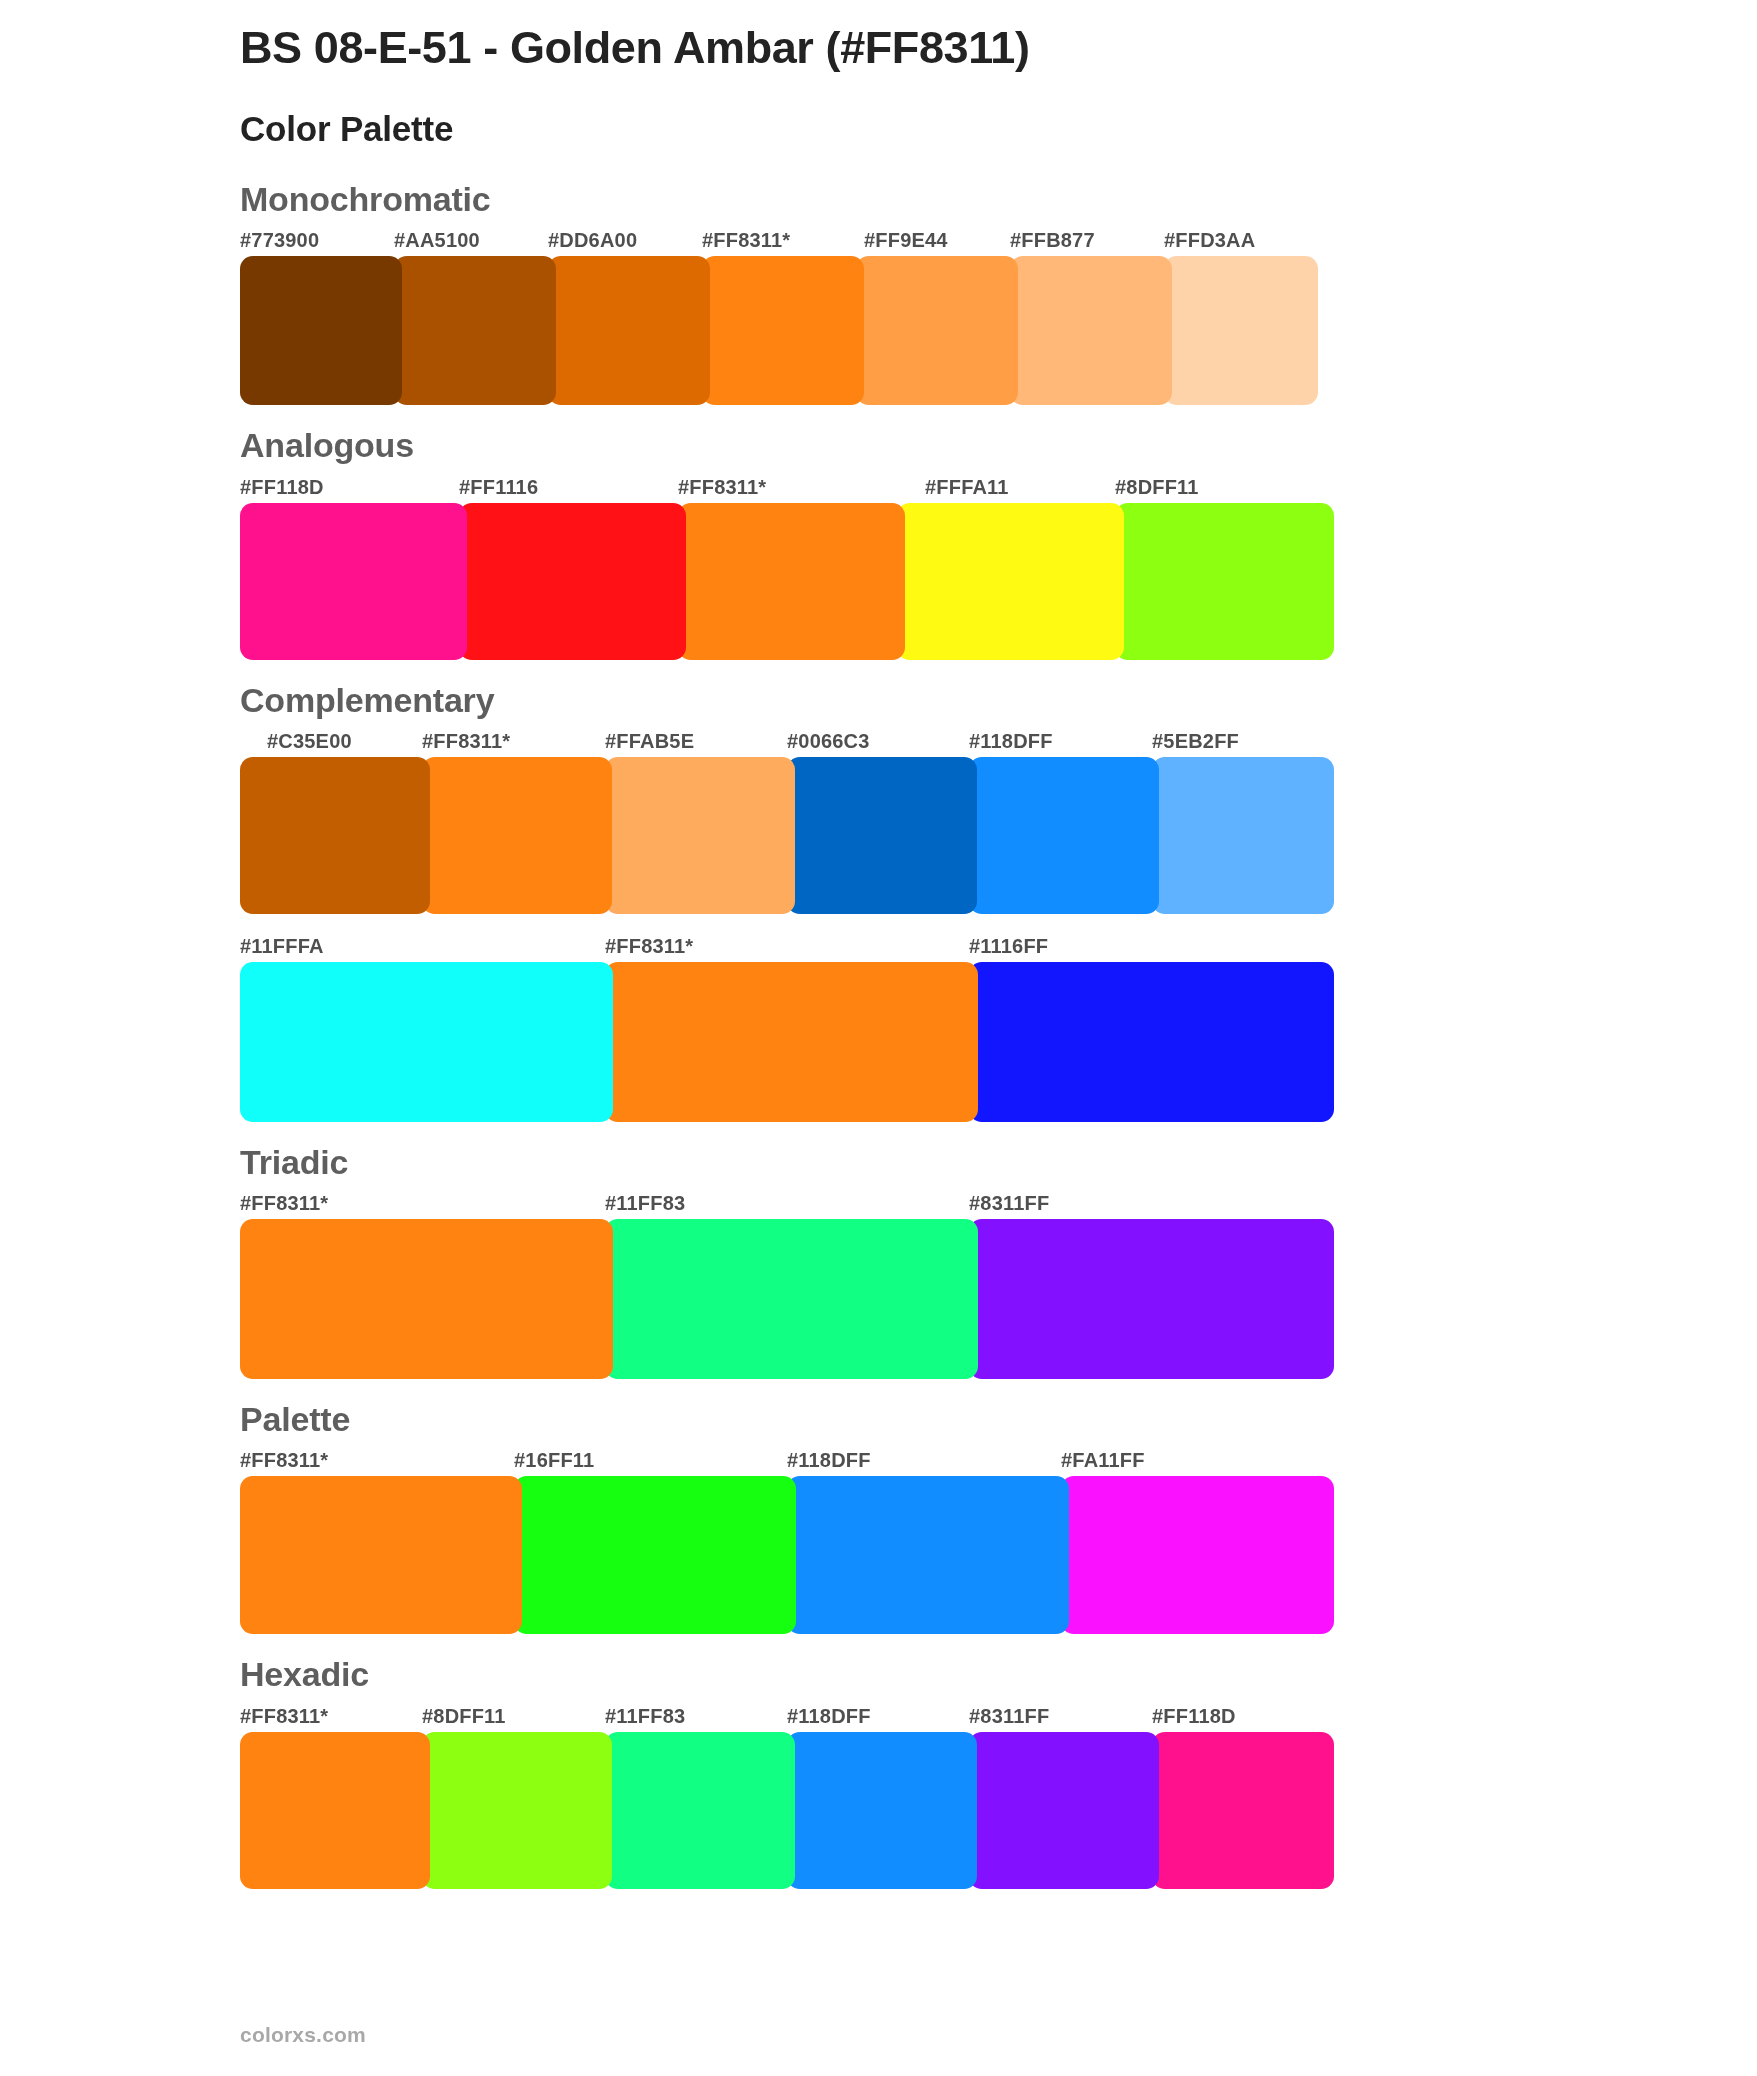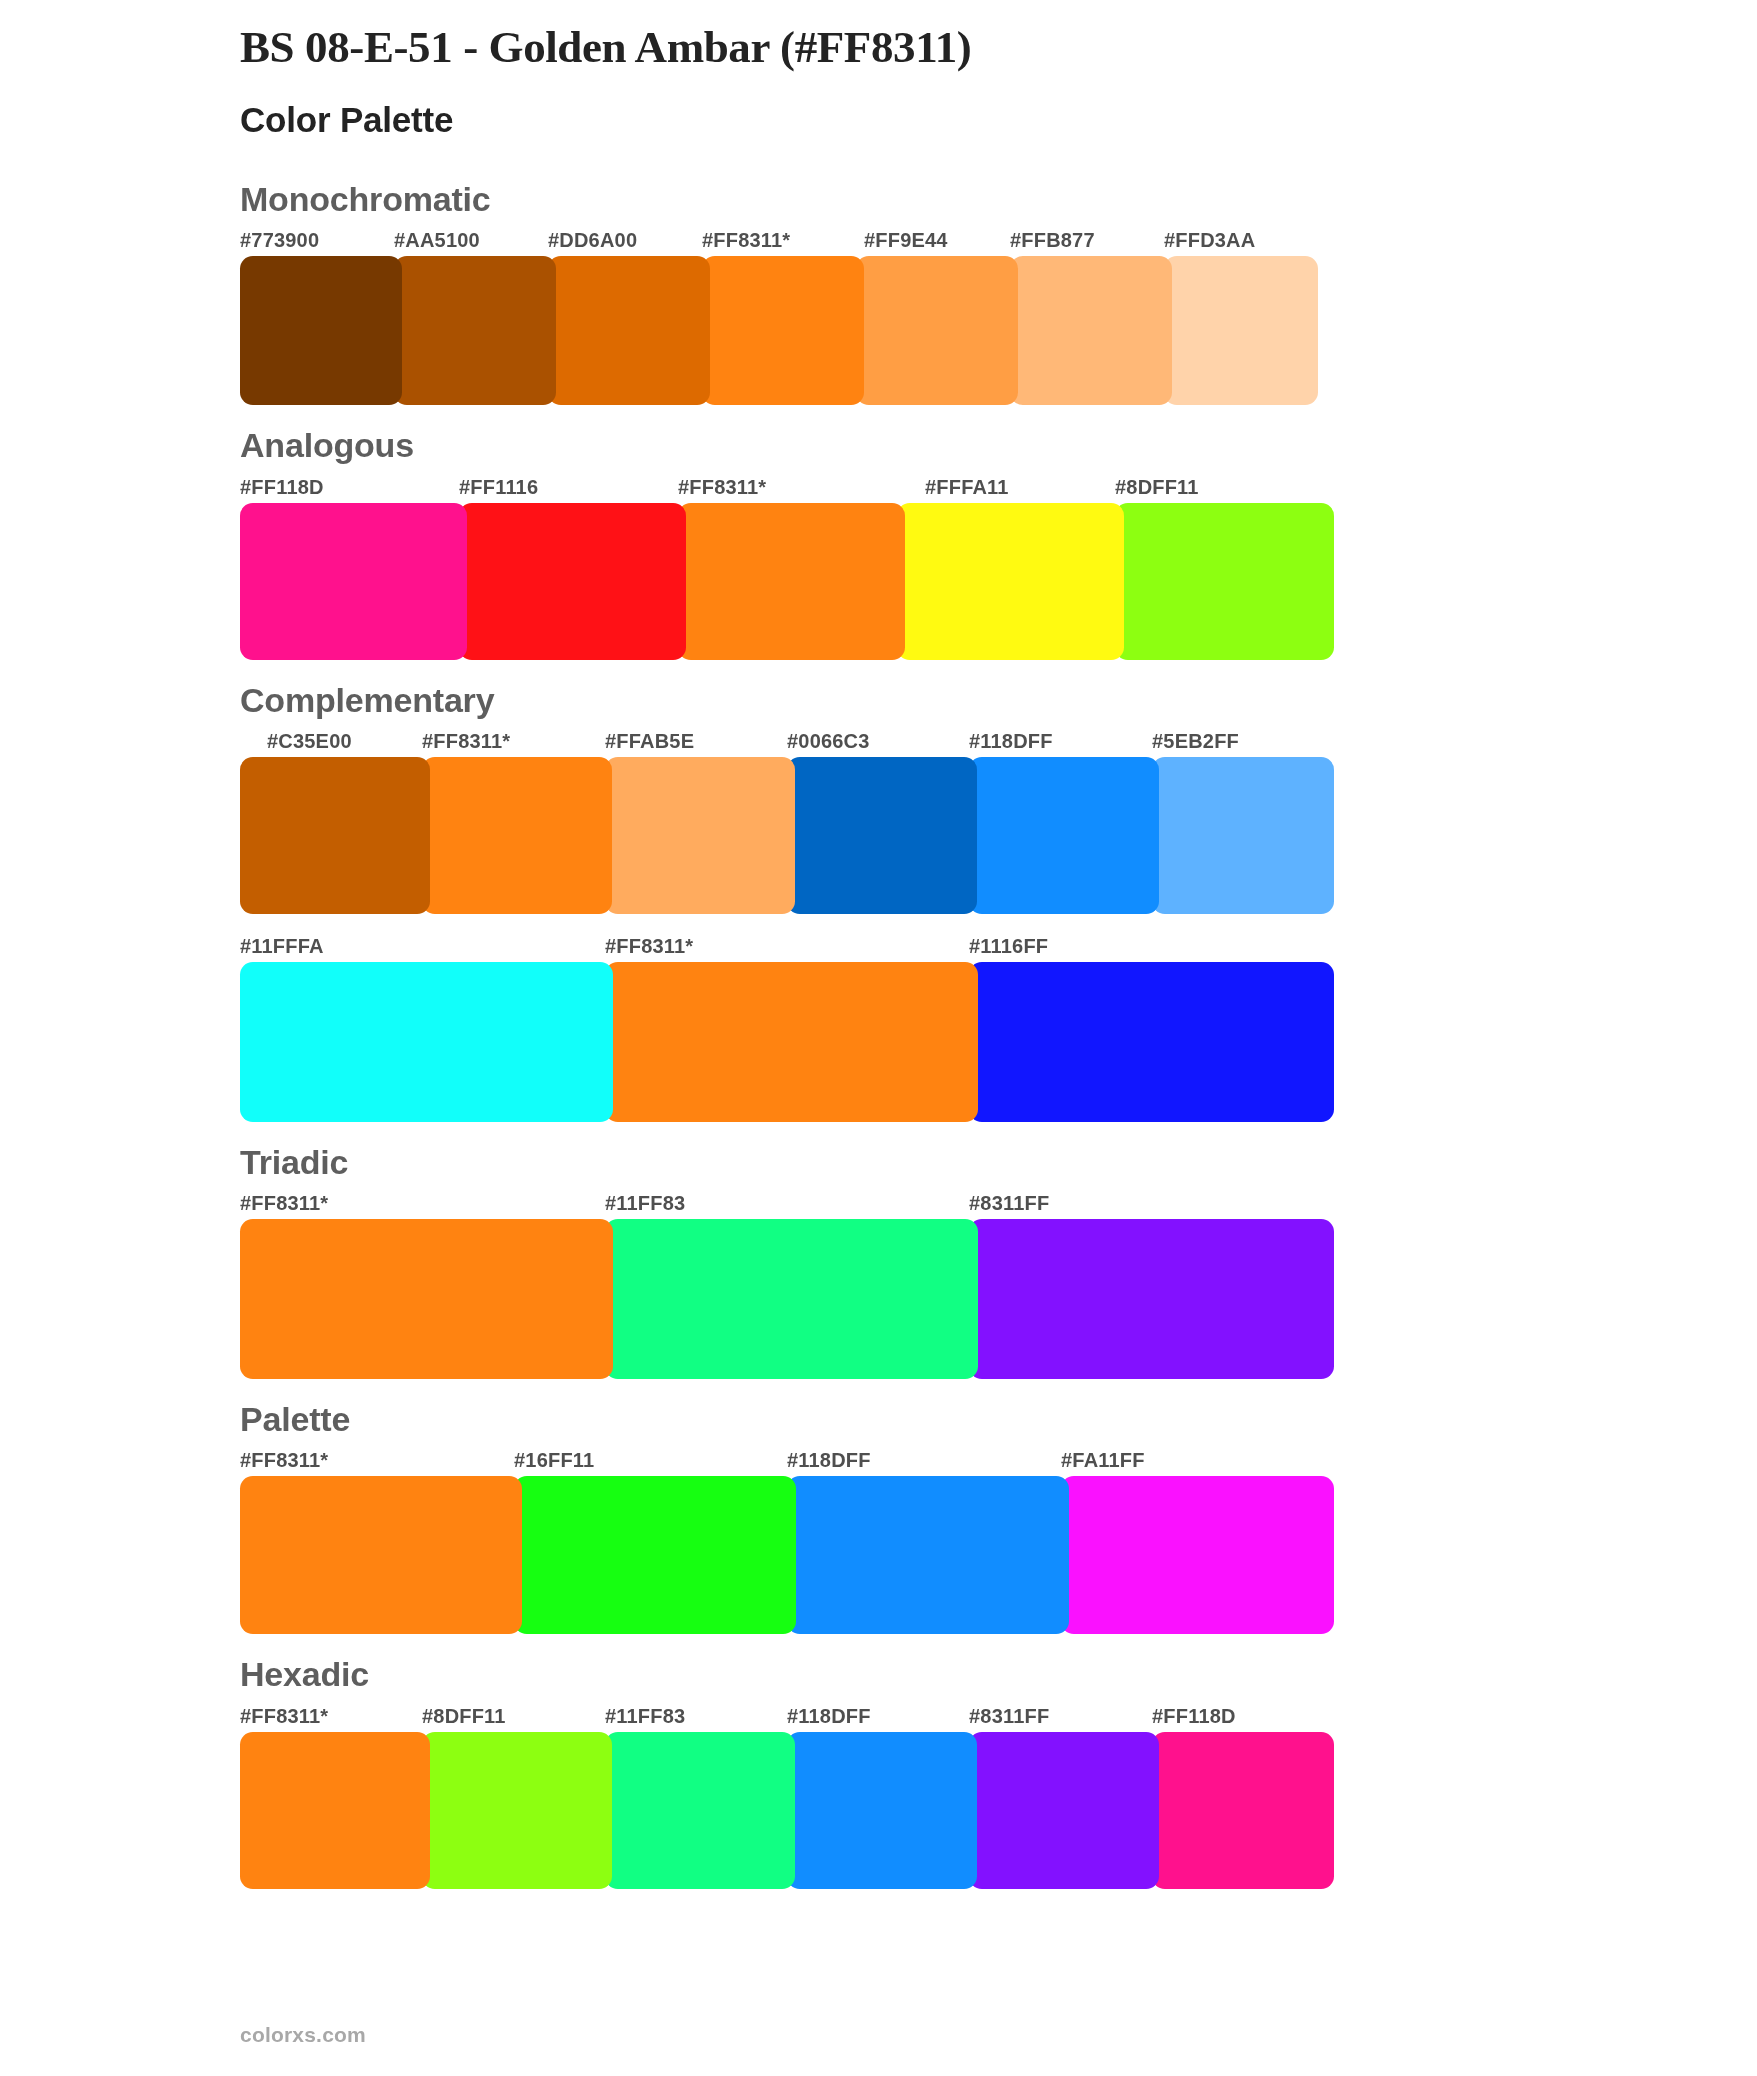--- a/index.html
+++ b/index.html
@@ -31,30 +31,29 @@
     width: 1278px;
   }
 
   .page-title {
     font-size: 45px;
     font-weight: 700;
     color: #232323;
     letter-spacing: -0.4px;
     line-height: 1.18;
     white-space: nowrap;
-    font-family: Liberation Serif, serif;
   }
 
   .page-subtitle {
     font-size: 35px;
     font-weight: 700;
     color: #232323;
     letter-spacing: -0.2px;
     line-height: 1.2;
-    margin-top: 25px;
+    margin-top: 34px;
   }
 
   
   .sections {
     position: absolute;
     left: 0;
     top: 180px;
     width: 1757px;
   }
 

